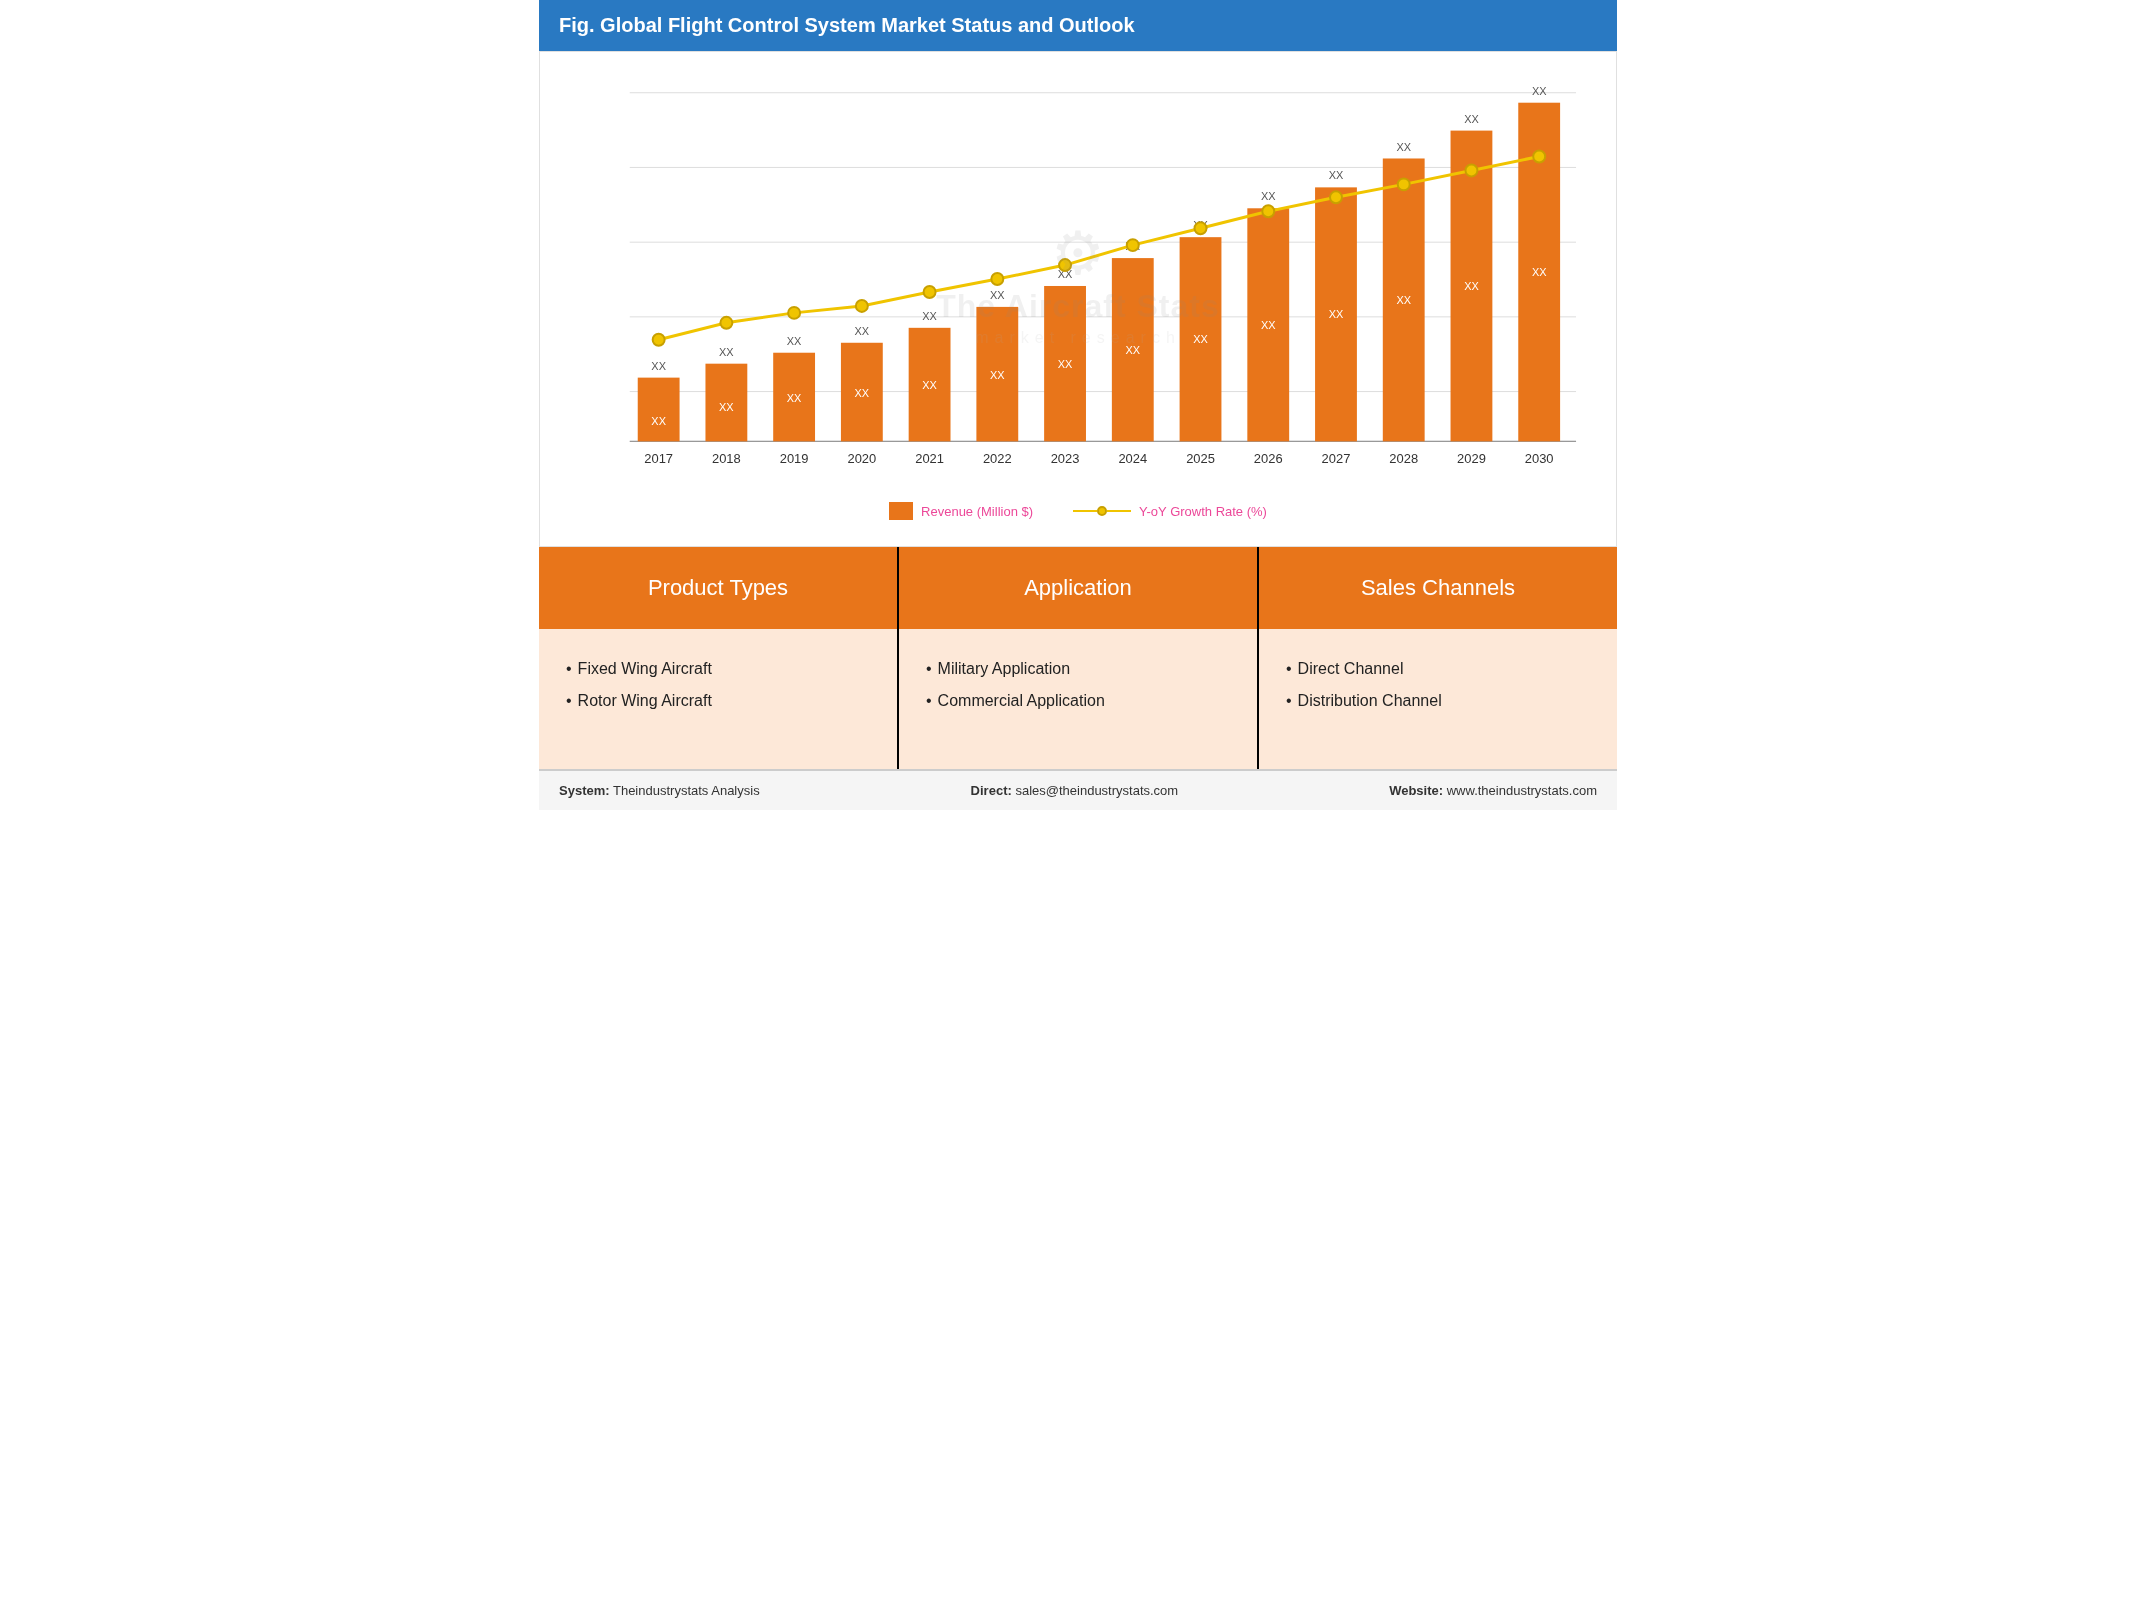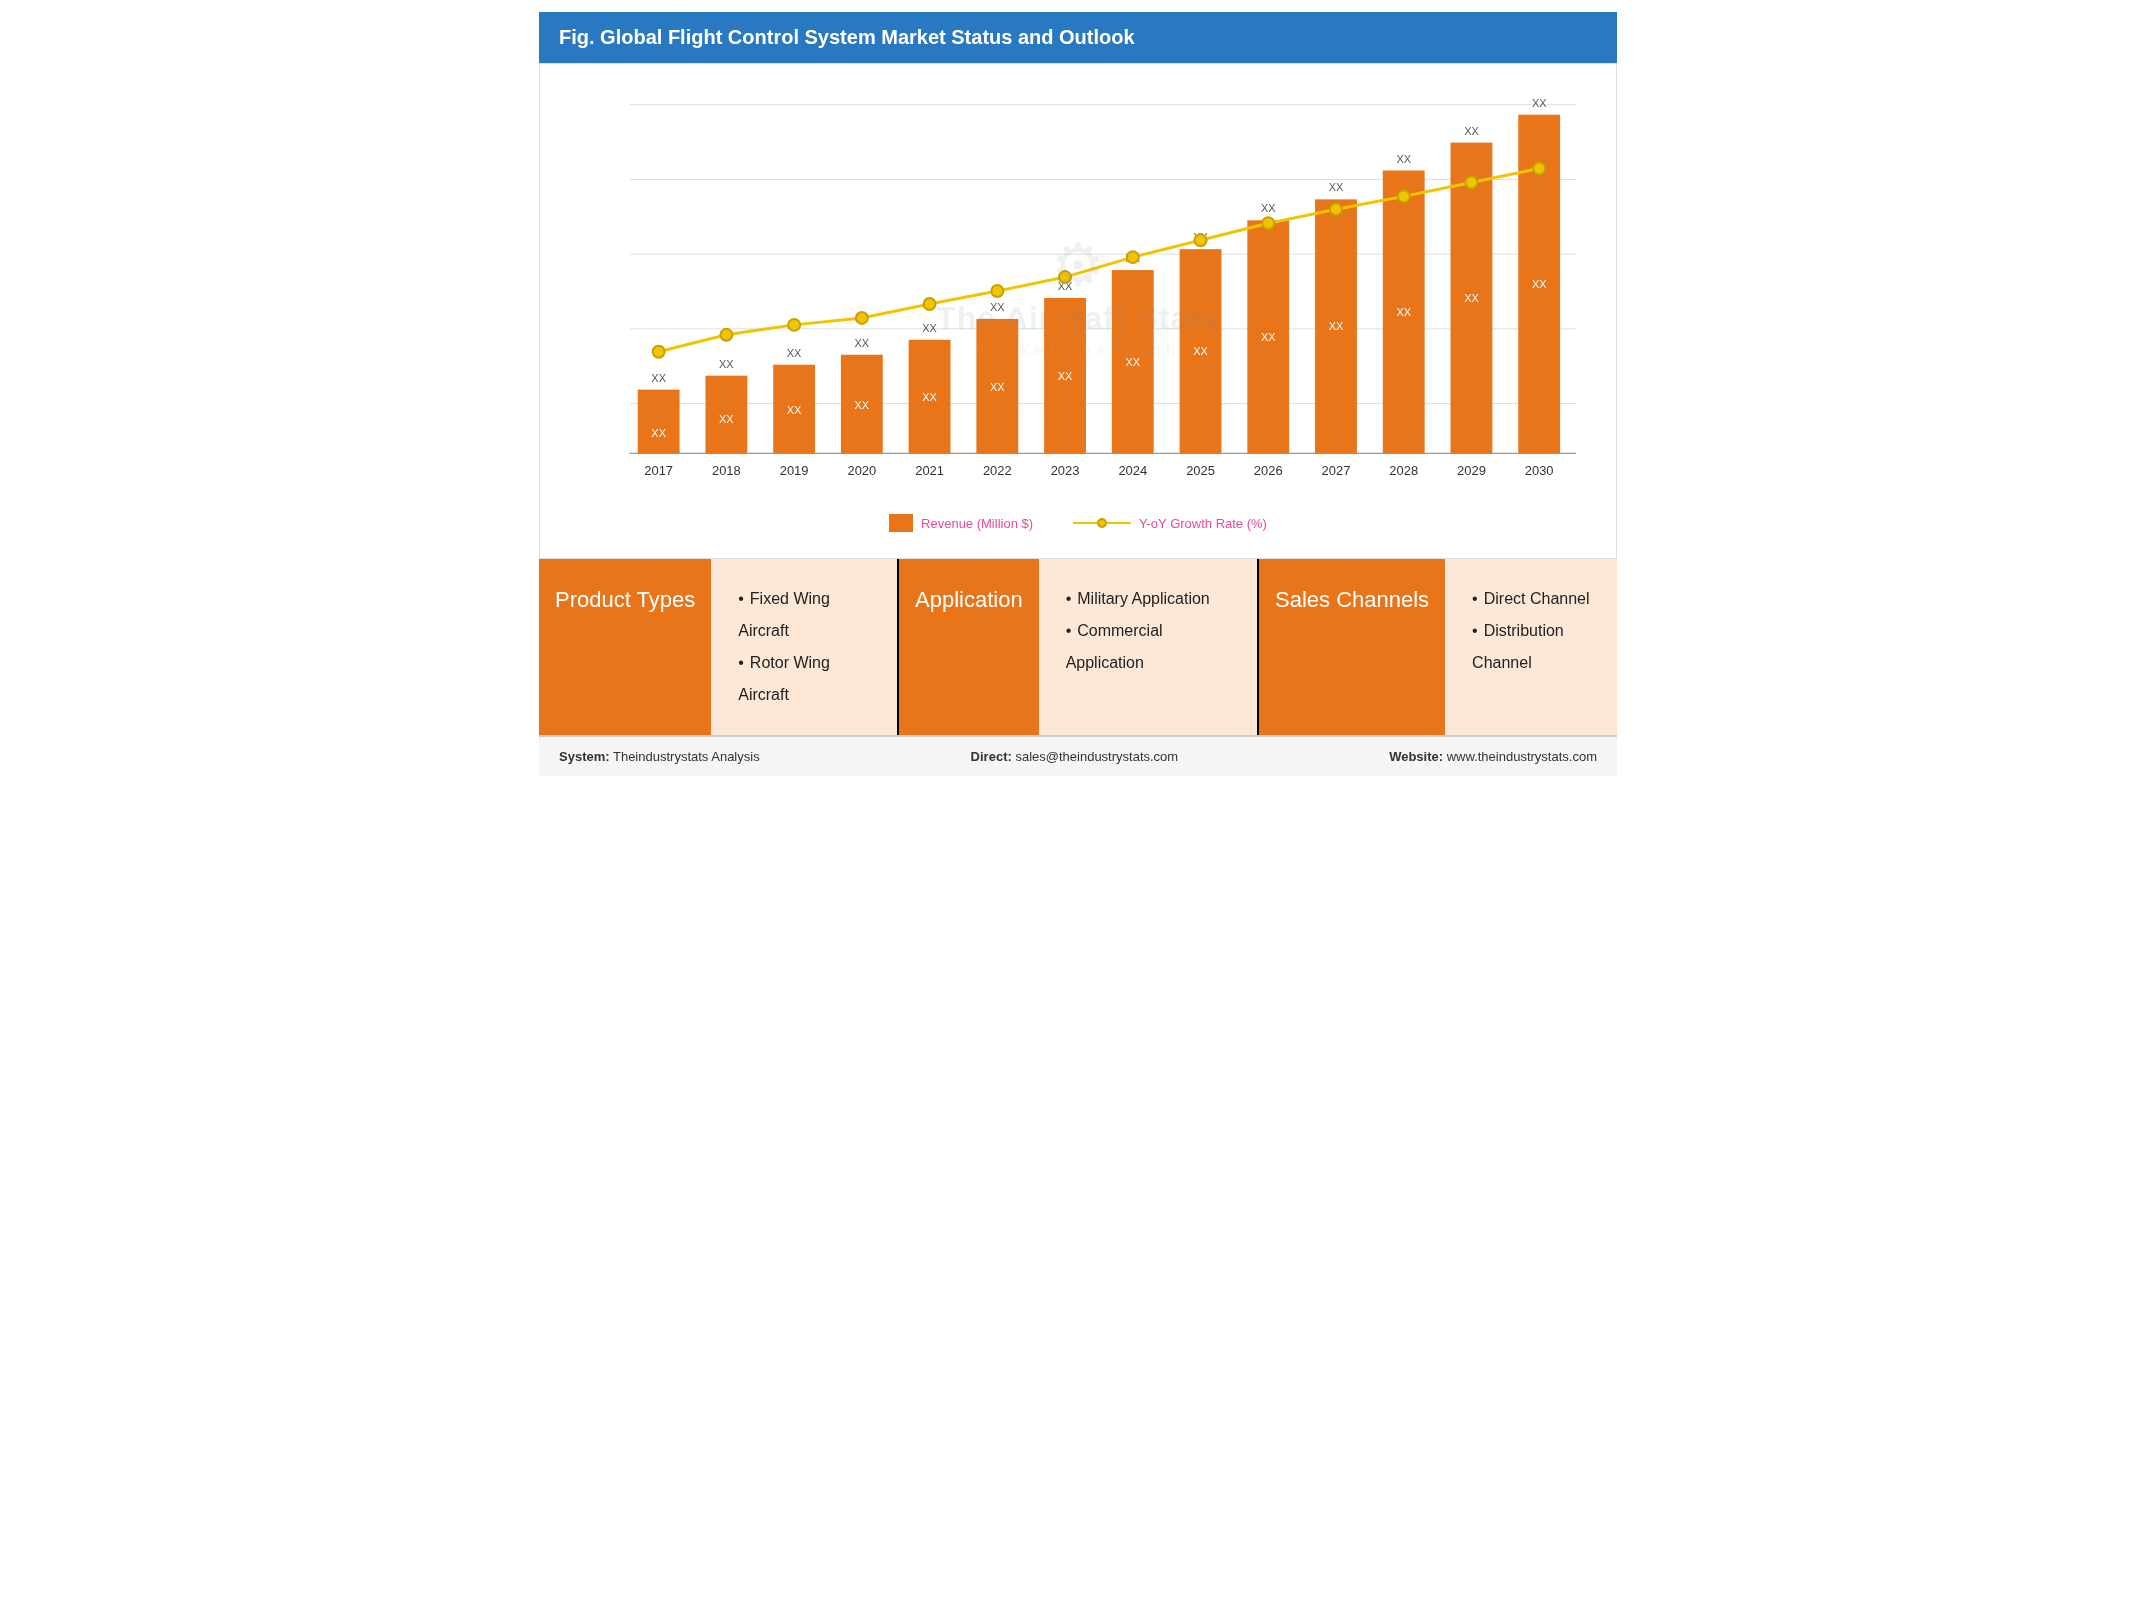--- a/index.html
+++ b/index.html
@@ -10,21 +10,20 @@
       margin: 0 auto;
     }
 
     
     .header {
       background: #2979c2;
       color: white;
       font-size: 20px;
       font-weight: bold;
       padding: 14px 20px;
-      margin-top: 12px;
     }
 
     
     .chart-container {
       background: #fff;
       padding: 20px 30px 10px 30px;
       border: 1px solid #e0e0e0;
     }
 
     .chart-wrapper {
@@ -78,20 +77,21 @@
 
     
     .bottom-sections {
       display: flex;
       background: #000;
       gap: 2px;
     }
     .section-card {
       flex: 1;
       display: flex;
+      flex-direction: column;
     }
     .section-header {
       background: #e8751a;
       color: white;
       text-align: center;
       padding: 28px 16px;
       font-size: 22px;
       font-weight: 500;
     }
     .section-body {

